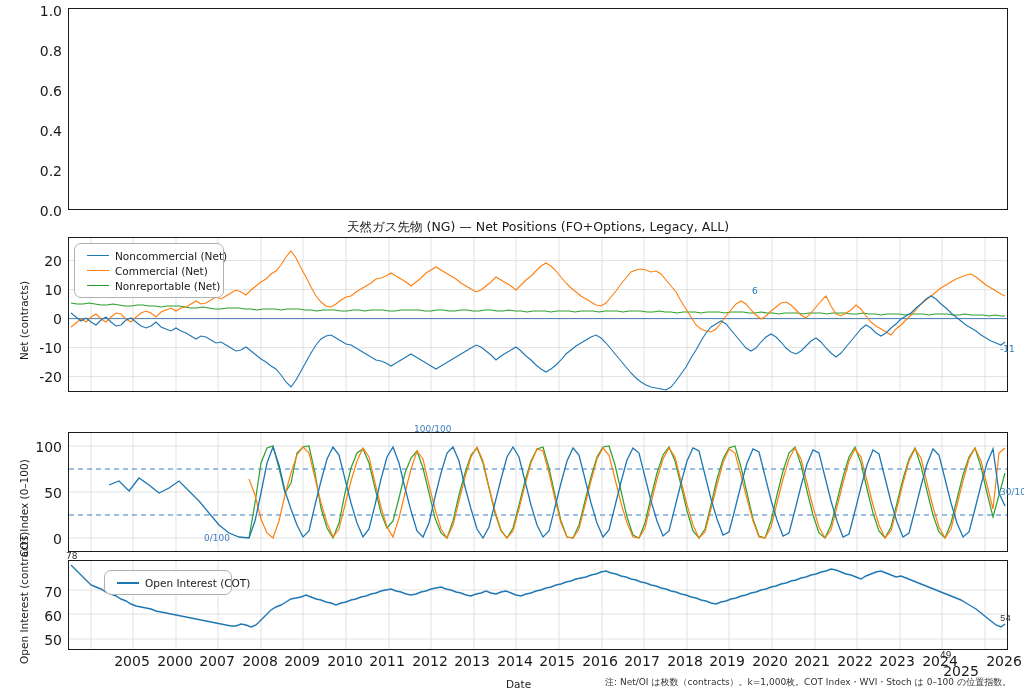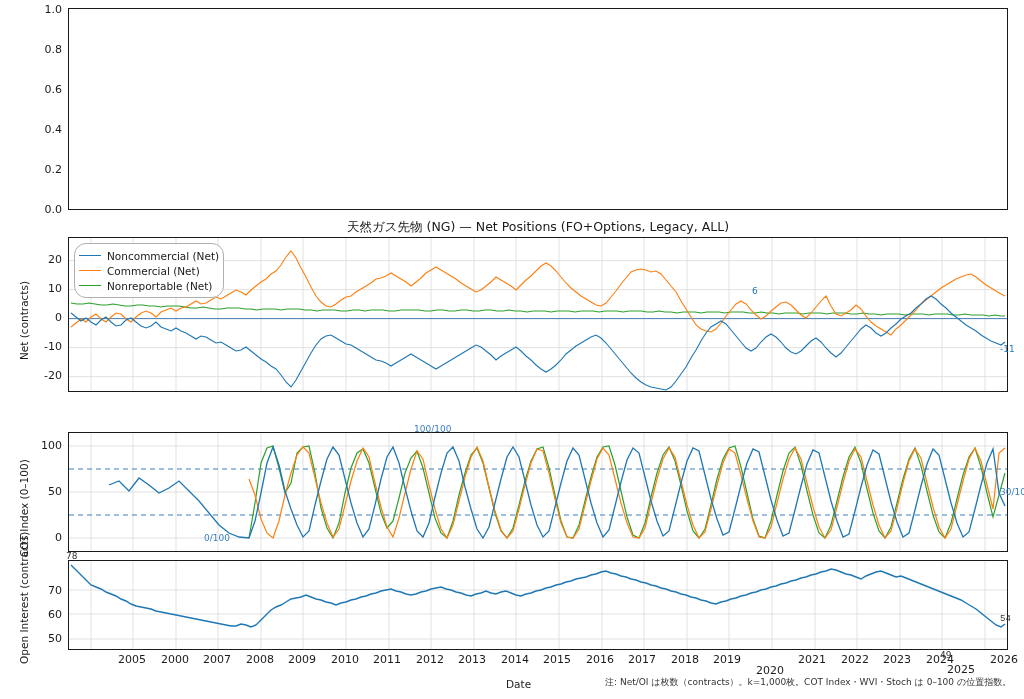--- a/index.html
+++ b/index.html
@@ -23,21 +23,21 @@
   .panel-inner {
     position: absolute;
     inset: 0;
     overflow: hidden;
   }
   svg { display: block; }
 
   
   .tick-label {
     position: absolute;
-    font-size: 11px;
+    font-size: 14px;
     color: #1a1a1a;
     white-space: nowrap;
   }
   .tick-y { text-align: right; }
   .tick-x { text-align: center; }
 
   .axis-title {
     position: absolute;
     font-size: 10.5px;
     color: #1a1a1a;
@@ -54,22 +54,22 @@
     color: #1a1a1a;
     white-space: nowrap;
     text-align: center;
   }
 
   
   .legend {
     position: absolute;
     border: 1px solid #b0b0b0;
     background: rgba(255,255,255,0.85);
-    border-radius: 12px;
-    padding: 4px 6px 4px 4px;
+    border-radius: 7px;
+    padding: 4px 6px 4px 12px;
   }
   .legend-row {
     display: flex;
     align-items: center;
     height: 15px;
   }
   .legend-swatch {
     width: 22px;
     height: 0;
     border-top-width: 1.6px;
@@ -272,41 +272,47 @@
         <polyline fill="none" stroke="#1f77b4" stroke-width="1.4" points="2,4 7,9 12,14 17,19 22,24 27,26 32,28 37,31 42,33 47,35 52,38 57,40 62,43 67,45 72,46 77,47 82,48 87,50 92,51 97,52 102,53 107,54 112,55 117,56 122,57 127,58 132,59 137,60 142,61 147,62 152,63 157,64 162,65 167,65 172,63 177,64 182,66 187,64 192,59 197,54 202,49 207,46 212,44 217,41 222,38 227,37 232,36 237,34 242,36 247,38 252,39 257,41 262,42 267,44 272,42 277,41 282,39 287,38 292,36 297,35 302,33 307,32 312,30 317,29 322,28 327,30 332,31 337,33 342,34 347,33 352,31 357,30 362,28 367,27 372,26 377,28 382,29 387,31 392,32 397,34 402,35 407,33 412,32 417,30 422,32 427,33 432,31 437,30 442,32 447,34 452,35 457,33 462,32 467,30 472,29 477,27 482,26 487,24 492,23 497,21 502,20 507,18 512,17 517,16 522,14 527,13 532,11 537,10 542,12 547,13 552,15 557,16 562,18 567,19 572,21 577,22 582,24 587,25 592,27 597,28 602,30 607,31 612,33 617,34 622,36 627,37 632,39 637,40 642,42 647,43 652,41 657,40 662,38 667,37 672,35 677,34 682,32 687,31 692,29 697,28 702,26 707,25 712,23 717,22 722,20 727,19 732,17 737,16 742,14 747,13 752,11 757,10 762,8 767,9 772,11 777,13 782,14 787,16 792,18 797,15 802,13 807,11 812,10 817,12 822,14 827,16 832,15 837,17 842,19 847,21 852,23 857,25 862,27 867,29 872,31 877,33 882,35 887,37 892,39 897,42 902,45 907,48 912,52 917,56 922,60 927,64 932,66 936,63"></polyline>
       </svg>
     </div>
   </div>
 
   <div class="tick-label tick-y" style="left:28px; top:584px; width:34px;">70</div>
   <div class="tick-label tick-y" style="left:28px; top:608px; width:34px;">60</div>
   <div class="tick-label tick-y" style="left:28px; top:632px; width:34px;">50</div>
   <div class="axis-title vertical" style="left:18px; top:664px;">Open Interest (contracts)</div>
 
+  <div class="legend" style="left:104px; top:570px; width:128px;">
+    <div class="legend-row">
+      <span class="legend-swatch" style="border-top-color:#1f77b4; border-top-width:2px;"></span>
+      <span class="legend-label">Open Interest (COT)</span>
+    </div>
+  </div>
 
   <div class="annot annot-dark" style="left:66px; top:551px;">78</div>
   <div class="annot annot-dark" style="left:940px; top:650px;">49</div>
   <div class="annot annot-dark" style="left:1000px; top:614px;font-family:Liberation Mono, monospace;">54</div>
 
   <div class="tick-label tick-x" style="left:112px; top:653px; width:40px;">2005</div>
   <div class="tick-label tick-x" style="left:155px; top:653px; width:40px;">2000</div>
   <div class="tick-label tick-x" style="left:197px; top:653px; width:40px;">2007</div>
   <div class="tick-label tick-x" style="left:240px; top:653px; width:40px;">2008</div>
   <div class="tick-label tick-x" style="left:282px; top:653px; width:40px;">2009</div>
   <div class="tick-label tick-x" style="left:325px; top:653px; width:40px;">2010</div>
   <div class="tick-label tick-x" style="left:367px; top:653px; width:40px;">2011</div>
   <div class="tick-label tick-x" style="left:410px; top:653px; width:40px;">2012</div>
   <div class="tick-label tick-x" style="left:452px; top:653px; width:40px;">2013</div>
   <div class="tick-label tick-x" style="left:495px; top:653px; width:40px;">2014</div>
   <div class="tick-label tick-x" style="left:537px; top:653px; width:40px;">2015</div>
   <div class="tick-label tick-x" style="left:580px; top:653px; width:40px;">2016</div>
   <div class="tick-label tick-x" style="left:622px; top:653px; width:40px;">2017</div>
   <div class="tick-label tick-x" style="left:665px; top:653px; width:40px;">2018</div>
   <div class="tick-label tick-x" style="left:707px; top:653px; width:40px;">2019</div>
-  <div class="tick-label tick-x" style="left:750px; top:653px; width:40px;margin-top:11px;">2020</div>
+  <div class="tick-label tick-x" style="left:750px; top:653px; width:40px;">2020</div>
   <div class="tick-label tick-x" style="left:792px; top:653px; width:40px;">2021</div>
   <div class="tick-label tick-x" style="left:835px; top:653px; width:40px;">2022</div>
   <div class="tick-label tick-x" style="left:877px; top:653px; width:40px;">2023</div>
   <div class="tick-label tick-x" style="left:920px; top:653px; width:40px;">2024</div>
   <div class="tick-label tick-x" style="left:941px; top:663px; width:40px;">2025</div>
   <div class="tick-label tick-x" style="left:984px; top:653px; width:40px;">2026</div>
 
   <div class="axis-title" style="left:506px; top:678px;">Date</div>
 
   <div class="footnote" style="left:605px; top:676px;">注: Net/OI は枚数（contracts）。k=1,000枚。COT Index・WVI・Stoch は 0–100 の位置指数。</div>

